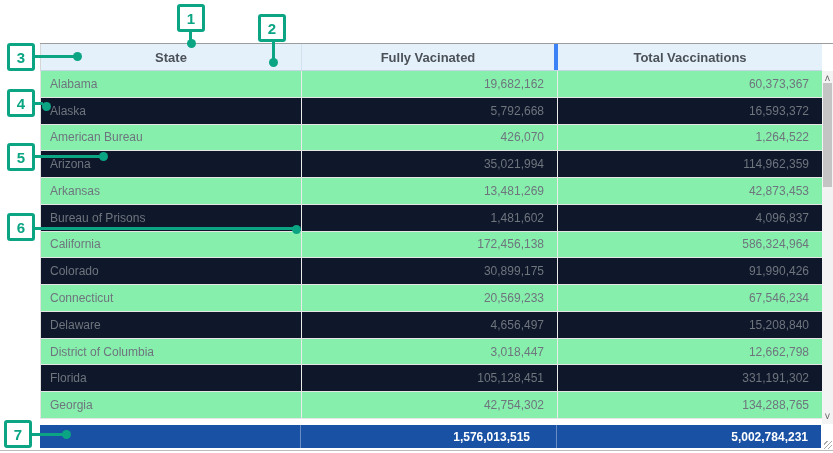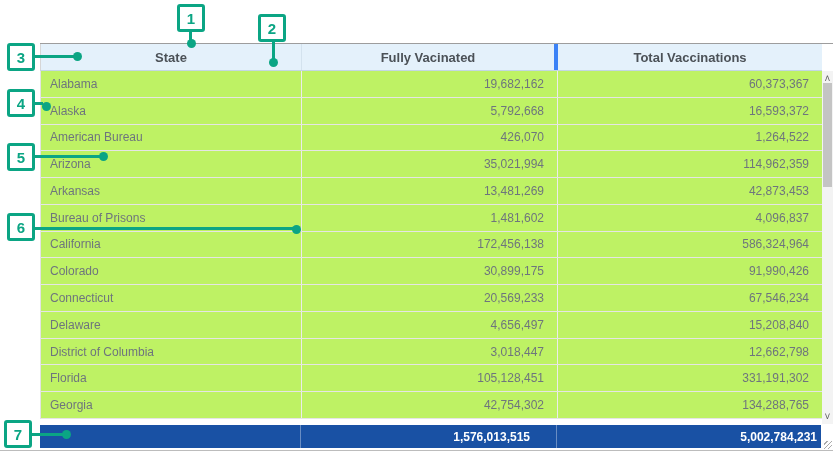--- a/index.html
+++ b/index.html
@@ -24,22 +24,22 @@
   }
   .th.c1 { width:261px; border-right:1px solid #d3e2ee; }
   .th.c2 { width:256px; border-right:4px solid #3b82f6; }
   .th.c3 { flex:1; }
 
   .tbody {
     position:absolute; left:40px; top:71px; width:782px; height:348px;
     display:flex; flex-direction:column; box-sizing:border-box;
     border-left:1px solid #e3e3e3; background:#fff;
   }
-  .row { flex:1; display:flex; box-sizing:border-box; border-bottom:1px solid #e5e5e5; background:#bef264; }
-  .row.alt { background:#bef264; }
+  .row { flex:1; display:flex; box-sizing:border-box; border-bottom:1px solid #e5e5e5; background:#86efac; }
+  .row.alt { background:#0f172a; }
   .cell { box-sizing:border-box; font-size:12px; color:#6e757d; display:flex; align-items:center; }
   .cell.state { width:261px; padding-left:9px; border-right:1px solid #ebebeb; }
   .cell.fully { width:256px; justify-content:flex-end; padding-right:13px; border-right:1px solid #ebebeb; }
   .cell.total { flex:1; justify-content:flex-end; padding-right:13px; }
 
   
   .scrollbar { position:absolute; left:822px; top:71px; width:11px; height:353px; background:#f3f3f3; }
   .scroll-btn {
     position:absolute; left:0; width:11px; height:15px;
     display:flex; align-items:center; justify-content:center;
@@ -57,21 +57,21 @@
   .tfoot {
     position:absolute; left:40px; top:425px; width:781px; height:23px;
     background:#1951a4; display:flex; box-sizing:border-box;
   }
   .tf {
     box-sizing:border-box; display:flex; align-items:center;
     color:#ffffff; font-weight:bold; font-size:12px;
   }
   .tf.state { width:261px; border-right:1px solid rgba(255,255,255,0.35); }
   .tf.fully { width:256px; justify-content:flex-end; padding-right:26px; border-right:1px solid rgba(255,255,255,0.35); }
-  .tf.total { flex:1; justify-content:flex-end; padding-right:4px; }
+  .tf.total { flex:1; justify-content:flex-end; padding-right:13px; }
 
   .bottom-line { position:absolute; left:0; top:450px; width:833px; height:1px; background:#bcbcbc; }
 
   
   .co-box {
     position:absolute; width:28px; height:28px; box-sizing:border-box;
     border:3px solid #0ba584; border-radius:3px; background:#ffffff;
     display:flex; align-items:center; justify-content:center;
     font-size:15px; font-weight:bold; color:#0ba584; z-index:5;
   }

